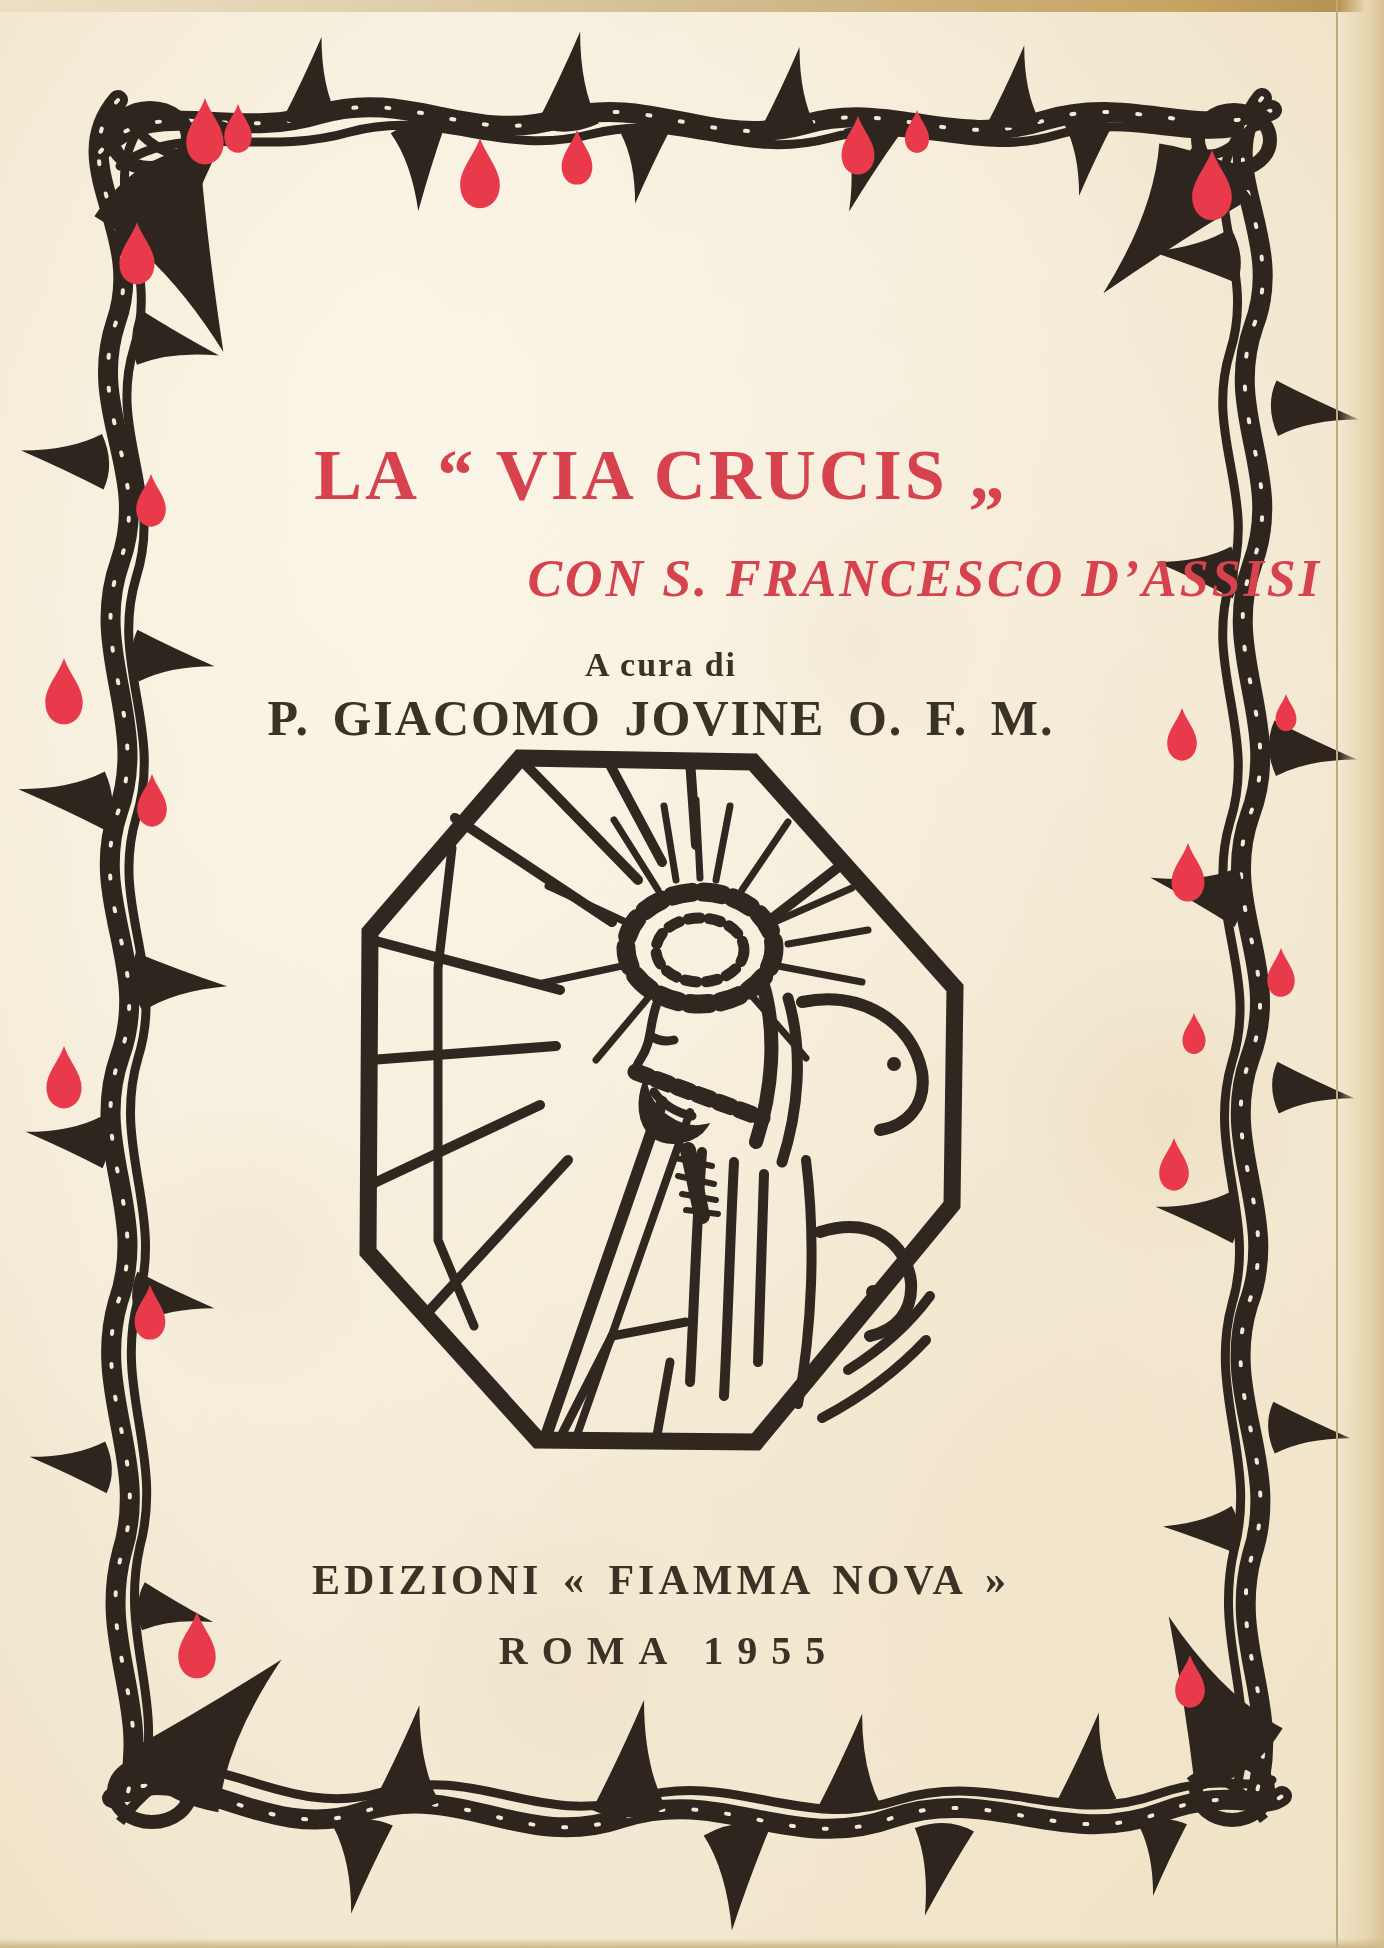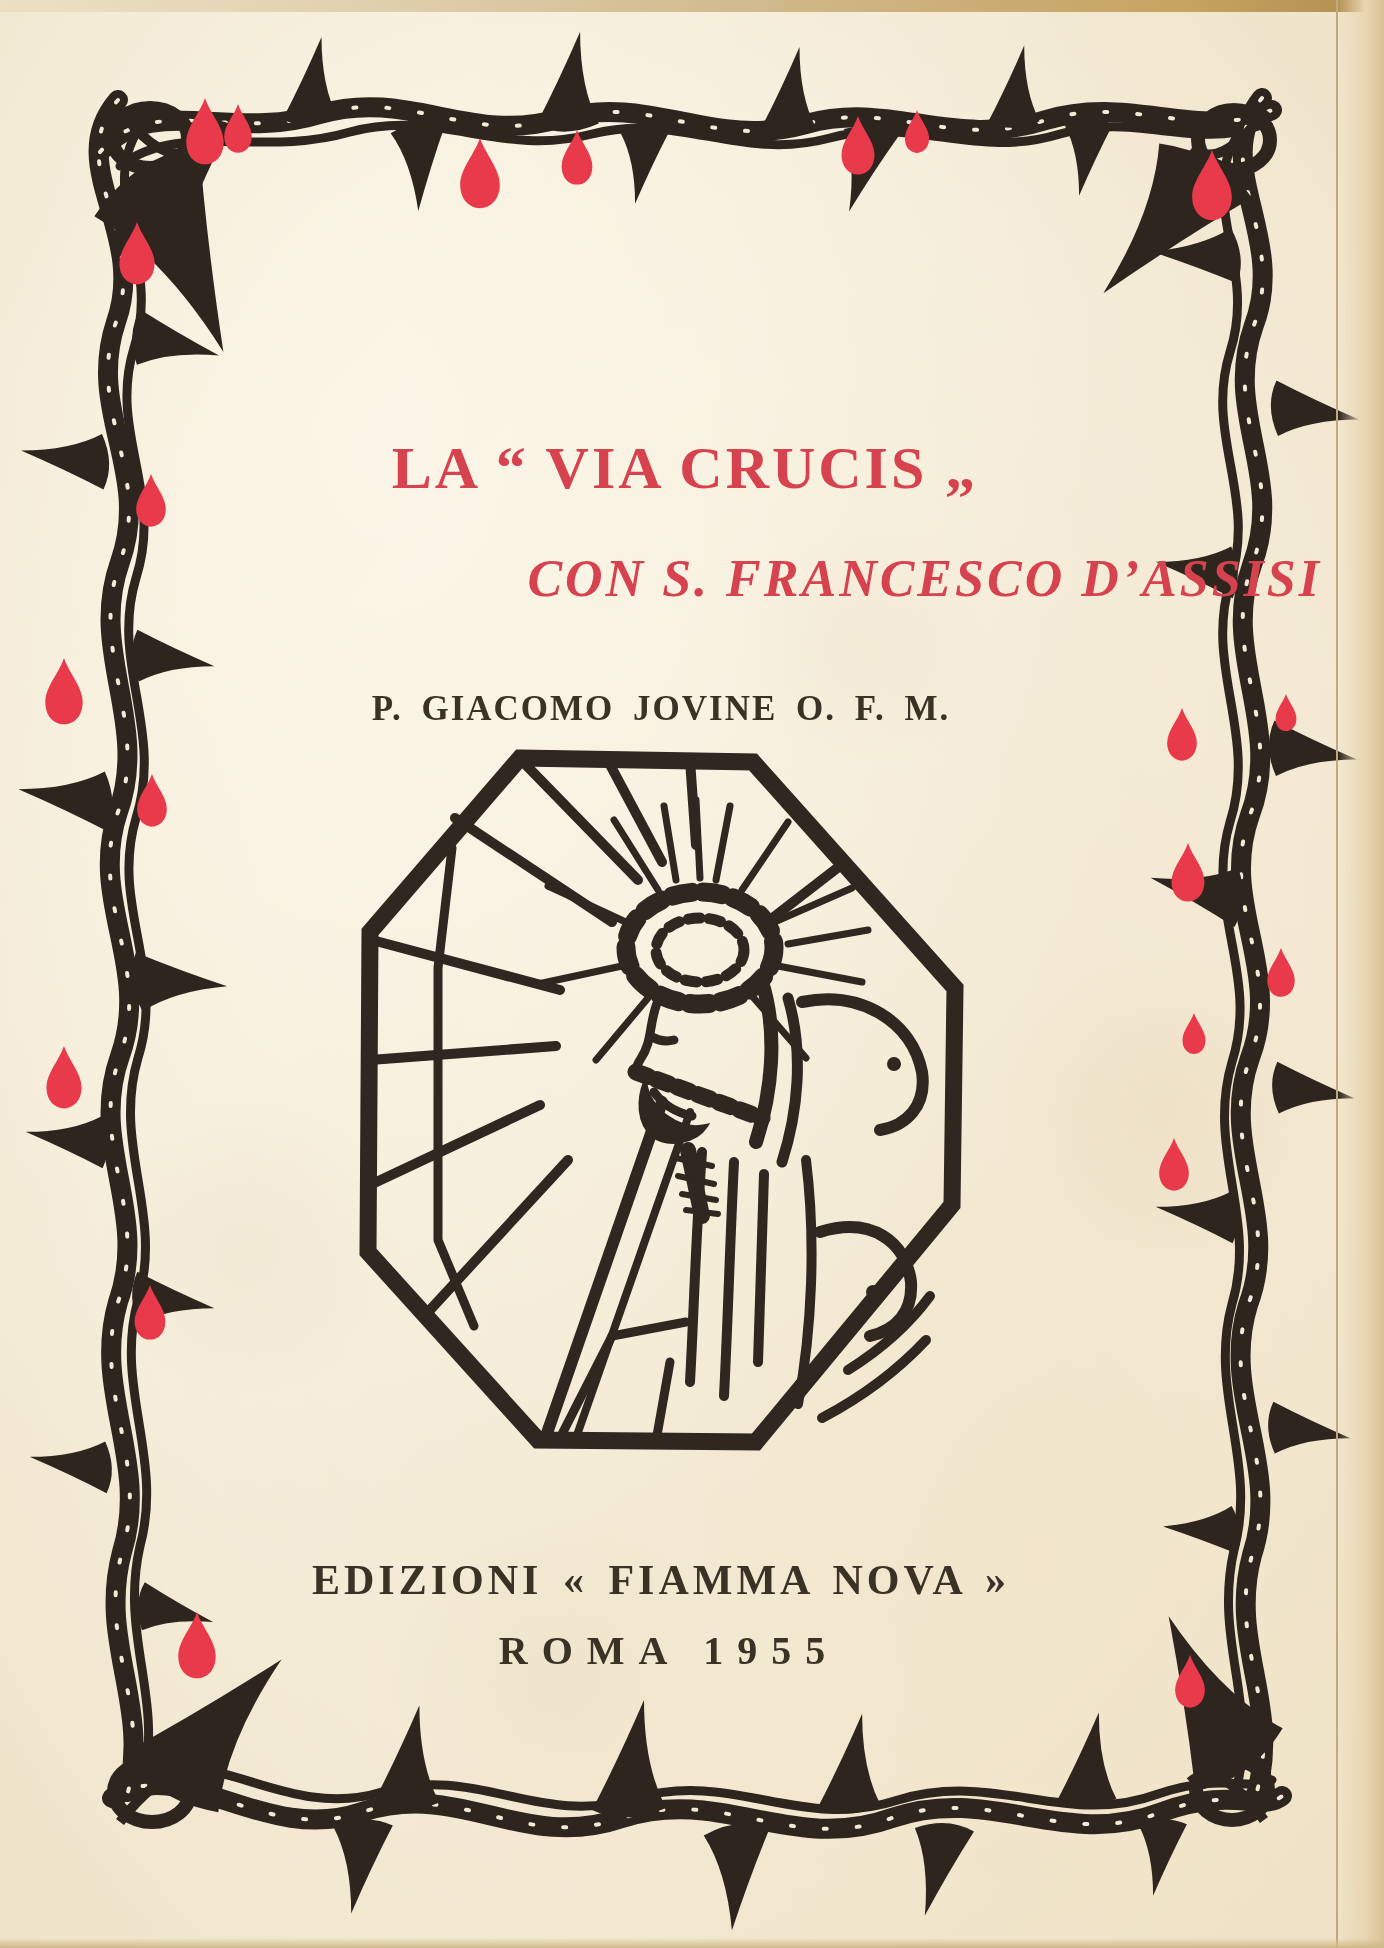--- a/index.html
+++ b/index.html
@@ -25,24 +25,24 @@
     background:linear-gradient(90deg, rgba(196,168,112,.15), rgba(196,168,112,.75) 55%, #c7a462 85%, #b08e4e);}
   .edge-right{position:absolute;right:0;top:0;width:46px;height:1948px;
     background:linear-gradient(270deg,#d9c196 0%, #e7d6b2 40%, rgba(231,214,178,0) 100%);
     border-left:2px solid rgba(150,120,70,.35);}
   .edge-bottom{position:absolute;left:0;bottom:0;width:1384px;height:10px;
     background:linear-gradient(0deg,#cdb887, rgba(205,184,135,0));}
 
   svg.art{position:absolute;left:0;top:0;}
 
   .textcol{position:absolute;left:0;width:1322px;text-align:center;color:#d6434f;}
-  .t-title{top:434px;font-size:60px;font-weight:bold;letter-spacing:3px;white-space:nowrap;margin-left:24px;}
+  .t-title{top:434px;font-size:72px;font-weight:bold;letter-spacing:3px;white-space:nowrap;}
   .t-sub{top:549px;font-size:52px;font-weight:bold;font-style:italic;letter-spacing:3px;white-space:nowrap;text-align:right;}
   .t-cura{top:646px;font-size:34px;font-weight:bold;color:#3b3226;letter-spacing:2px;}
-  .t-name{top:689px;font-size:35px;font-weight:bold;color:#3b3226;letter-spacing:2px;word-spacing:8px;}
+  .t-name{top:689px;font-size:50px;font-weight:bold;color:#3b3226;letter-spacing:2px;word-spacing:8px;}
   .t-pub{top:1556px;font-size:42px;font-weight:bold;color:#3b3226;letter-spacing:4px;word-spacing:6px;}
   .t-year{top:1627px;font-size:40px;font-weight:bold;color:#3b3226;letter-spacing:14px;padding-left:8px;}
 </style>
 </head>
 <body>
 
 <div id="cover">
 
   <svg class="art" width="1384" height="1948" viewBox="0 0 1384 1948">
     <defs>
@@ -231,20 +231,21 @@
         <path d="M656,1441 L670,1362"></path>
         <path d="M612,1336 L686,1322"></path>
       </g>
     </g>
   </svg>
 
   <div class="textcol t-title">LA “ VIA CRUCIS „</div>
 
   <div class="textcol t-sub">CON S. FRANCESCO D’ASSISI</div>
 
+  <div class="textcol t-cura">A cura di</div>
 
   <div class="textcol t-name">P. GIACOMO JOVINE O. F. M.</div>
 
   <div class="textcol t-pub">EDIZIONI « FIAMMA NOVA »</div>
 
   <div class="textcol t-year">ROMA 1955</div>
 
   <div class="edge-top"></div>
   <div class="edge-right"></div>
   <div class="edge-bottom"></div>

